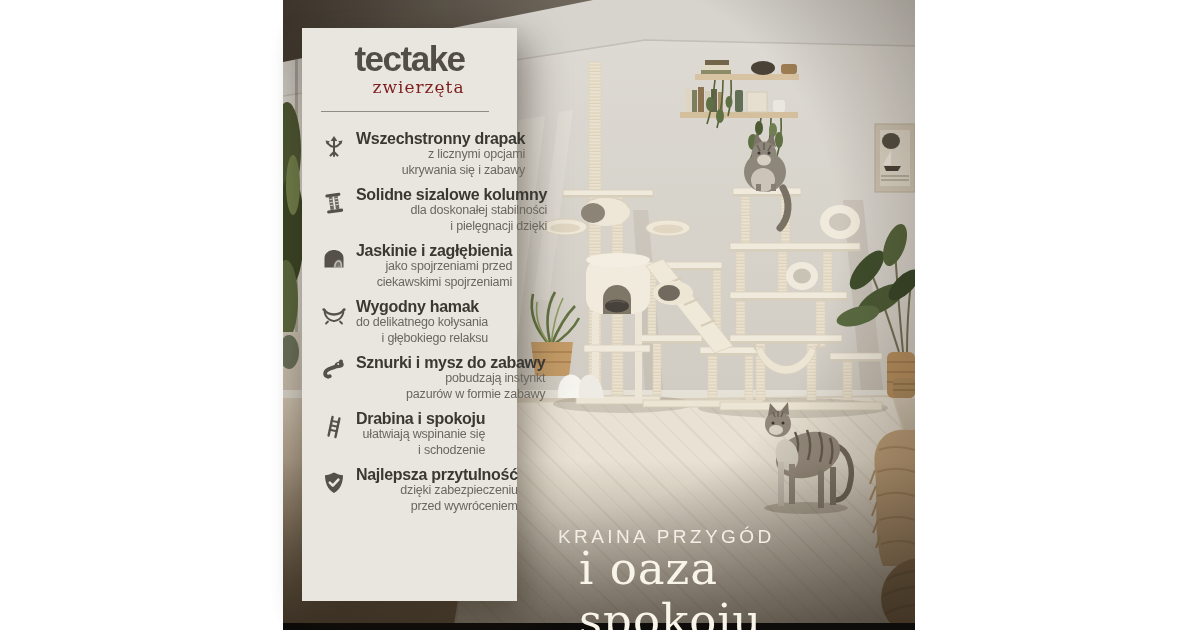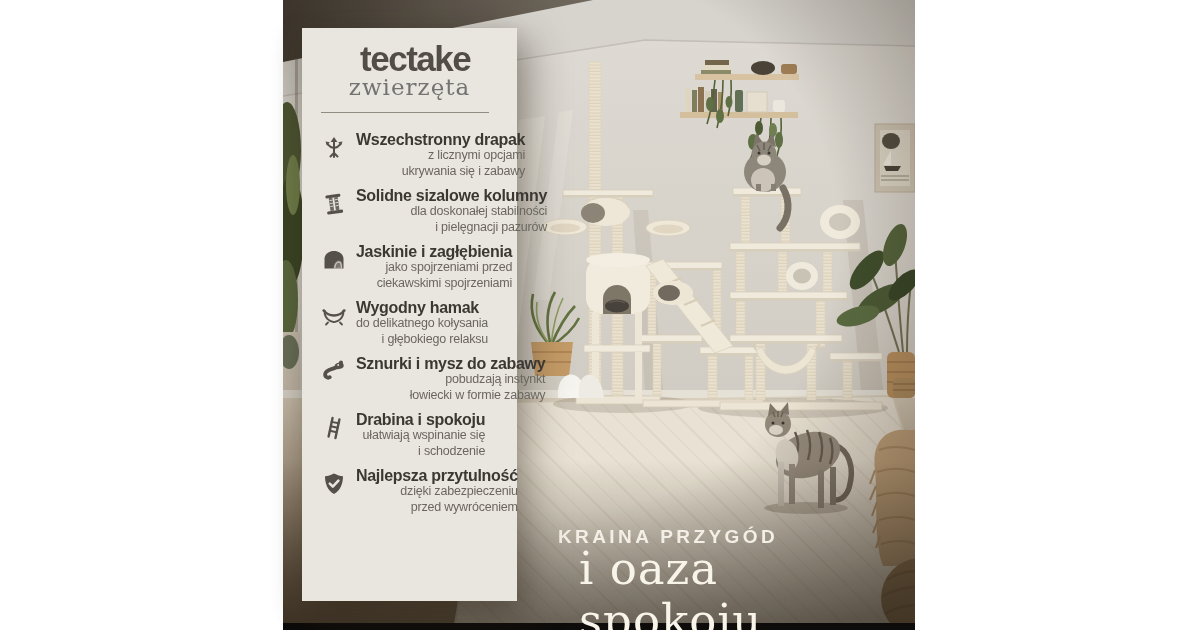--- a/index.html
+++ b/index.html
@@ -2,30 +2,30 @@
 <html><head>
 <meta charset="utf-8">
 <style>
   html,body{margin:0;padding:0;}
   body{width:1200px;height:630px;background:#ffffff;position:relative;overflow:hidden;
        font-family:"Liberation Sans",sans-serif;}
   .photo{position:absolute;left:283px;top:0;width:632px;height:630px;z-index:1;overflow:hidden;}
   .photo svg{display:block;}
   
   .headline-top{position:absolute;left:275px;top:527px;z-index:2;
-    font-size:19px;line-height:20px;letter-spacing:3.4px;color:#f3efe6;font-weight:700;}
+    font-size:19px;line-height:20px;letter-spacing:3.4px;color:#f3efe6;font-weight:400;}
   .headline-bottom{position:absolute;left:288px;top:543px;z-index:2;
     font-family:"DejaVu Serif",serif;font-size:45px;line-height:52px;letter-spacing:1px;color:#f8f4ea;margin-left:8px;}
   
   .panel{position:absolute;left:302px;top:28px;width:215px;height:573px;background:#e9e6df;
     z-index:3;box-shadow:14px 12px 36px rgba(45,36,24,.38), -6px 8px 24px rgba(45,36,24,.22);}
   .logo{width:100%;text-align:center;padding-top:12px;}
   .logo-box{display:inline-block;text-align:right;}
   .logo-name{font-weight:700;font-size:35px;line-height:38px;letter-spacing:-1.5px;color:#524e47;}
-  .logo-sub{font-family:"DejaVu Serif",serif;font-size:23px;line-height:22px;letter-spacing:1px;color:#737373;margin-top:-2px;}
+  .logo-sub{font-family:"DejaVu Serif",serif;font-size:17px;line-height:22px;letter-spacing:1px;color:#7f1d1d;margin-top:-2px;}
   .divider{width:168px;height:1px;background:#908c82;margin:13px auto 0 19px;}
   .feats{padding:19px 6px 0 19px;}
   .feat{display:flex;margin-bottom:9px;}
   .fico{width:26px;height:26px;flex:0 0 26px;margin:3px 9px 0 0;}
   .fico svg{display:block;}
   .ft{font-weight:700;font-size:16px;line-height:16px;letter-spacing:-0.3px;color:#3b3833;white-space:nowrap;}
   .fl{font-size:12.5px;line-height:15.5px;letter-spacing:-0.2px;color:#6b675f;white-space:nowrap;text-align:right;}
 </style>
 </head>
 <body>
@@ -387,21 +387,21 @@
             <rect x="8.6" y="6.5" width="3.6" height="13" opacity="0.85"></rect>
             <rect x="14" y="6.5" width="3.6" height="13" opacity="0.85"></rect>
             <rect x="5" y="19.5" width="16" height="3.2" rx="1.2"></rect>
             <path d="M9 9 h3 M9 12 h3 M9 15 h3 M14.4 9 h3 M14.4 12 h3 M14.4 15 h3" stroke="#e9e6df" stroke-width="0.8"></path>
           </g>
         </svg>
       </span>
       <div class="ftxt">
         <div class="ft">Solidne sizalowe kolumny</div>
         <div class="fl">dla doskonałej stabilności</div>
-        <div class="fl">i pielęgnacji pazurów</div>
+        <div class="fl">i pielęgnacji dzięki</div>
       </div>
     </div>
 
 
     <div class="feat">
       <span class="fico">
         <svg viewBox="0 0 26 26" width="26" height="26">
           <path d="M3.5 21.5 V12 C3.5 6.8 8.5 4 13 4 C17.5 4 22.5 6.8 22.5 12 V21.5 Z" fill="#55514a"></path>
           <path d="M12.5 21.5 C12.5 16 15.3 13.6 18 13.6 C20.8 13.6 21.6 16.6 21.6 21.5 Z" fill="#e9e6df" opacity="0.25"></path>
           <path d="M13.8 21.5 C13.8 17 16 15 18 15 C20 15 20.4 17.8 20.4 21.5" stroke="#c9c3b6" stroke-width="1.4" fill="none"></path>
@@ -440,21 +440,21 @@
         <svg viewBox="0 0 26 26" width="26" height="26">
           <path d="M15 8.5 C10.5 10.5 5 10.8 4.2 14.8 C3.7 17.6 6.5 19.6 8.8 18.2" stroke="#55514a" stroke-width="3.8" fill="none" stroke-linecap="round"></path>
           <ellipse cx="18.2" cy="6.8" rx="4.6" ry="3.2" fill="#55514a" transform="rotate(-18 18.2 6.8)"></ellipse>
           <circle cx="20" cy="3.6" r="2" fill="#55514a"></circle>
           <circle cx="17.2" cy="6" r="0.9" fill="#e9e6df"></circle>
         </svg>
       </span>
       <div class="ftxt">
         <div class="ft">Sznurki i mysz do zabawy</div>
         <div class="fl">pobudzają instynkt</div>
-        <div class="fl">łowiecki w formie zabawy</div>
+        <div class="fl">pazurów w formie zabawy</div>
       </div>
     </div>
 
     <div class="feat">
       <span class="fico">
         <svg viewBox="0 0 26 26" width="26" height="26">
           <g transform="rotate(12 13 13)" stroke="#55514a" stroke-linecap="round" fill="none">
             <path d="M9.5 3.5 V22.5 M16.5 3.5 V22.5" stroke-width="2.4"></path>
             <path d="M9.5 7.5 H16.5 M9.5 12 H16.5 M9.5 16.5 H16.5" stroke-width="2"></path>
           </g>

